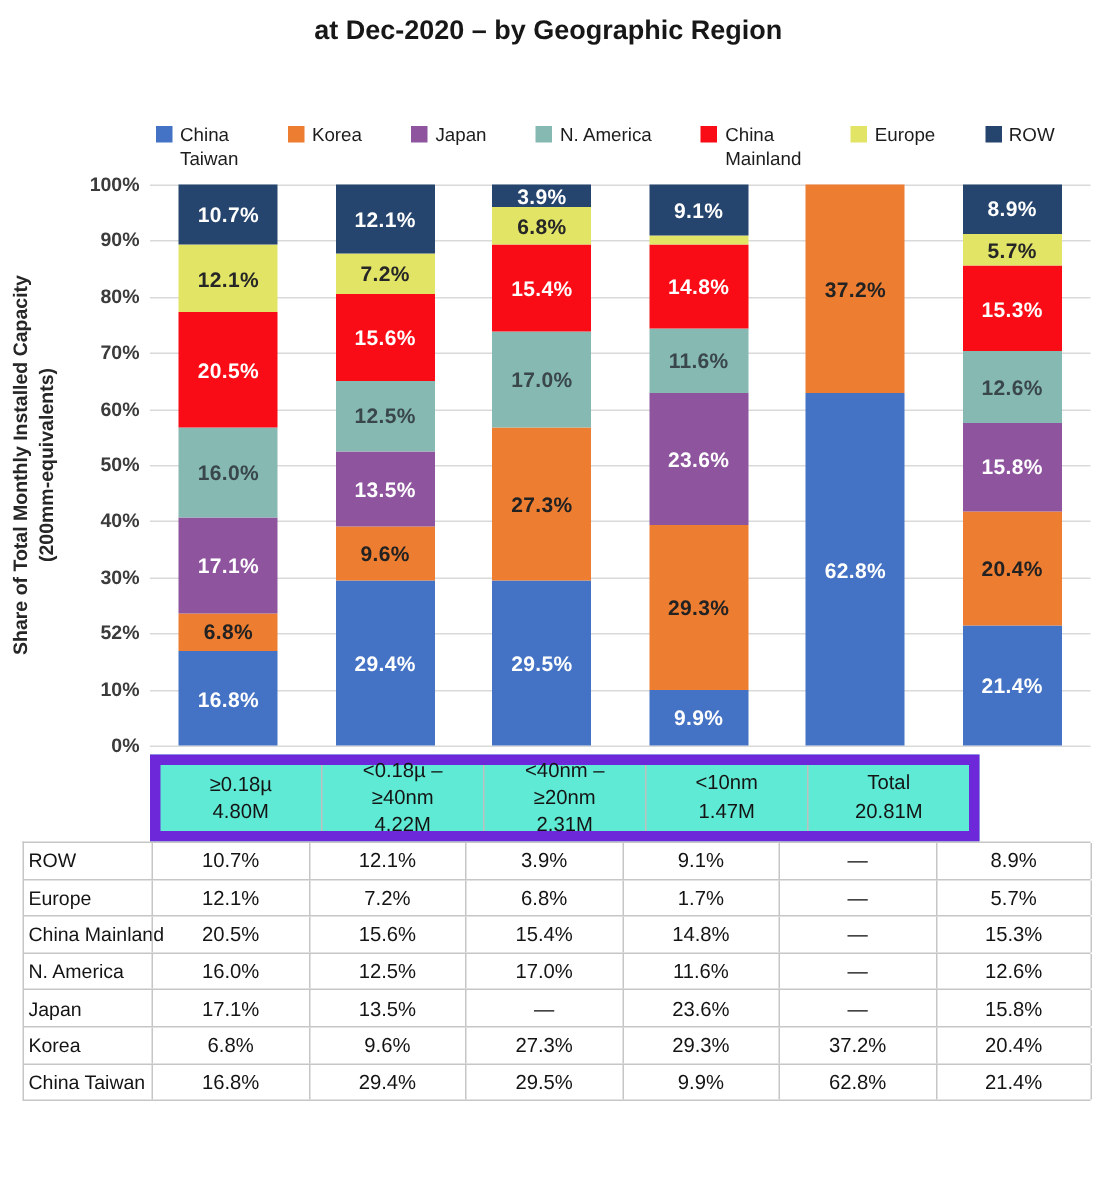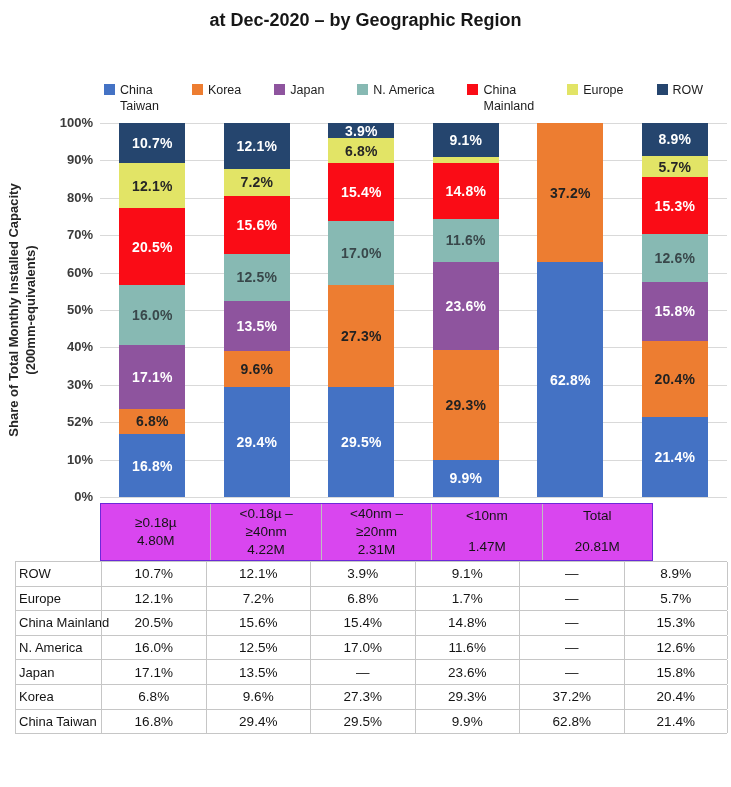--- a/index.html
+++ b/index.html
@@ -23,21 +23,21 @@
 
   .ytick { position:absolute; left:38px; width:55px; text-align:right;
            font-size:13px; font-weight:bold; color:#3b3b3b; line-height:16px; }
 
   .plot { position:absolute; left:100px; top:123px; width:627px; height:374px; }
   .gridline { position:absolute; left:0; width:100%; height:1px; background:#d9d9d9; }
   .bar-seg { position:absolute; display:flex; align-items:center; justify-content:center;
              font-size:14px; font-weight:600; letter-spacing:0.2px; overflow:visible; }
 
   .cat-header { position:absolute; left:100px; top:503px; width:553px; height:58px;
-                display:flex; border:1px solid #6d28d9; background:#d946ef; }
+                display:flex; border:7px solid #6d28d9; background:#5eead4; }
   .cat-cell { flex:1 1 0; border-left:1px solid #bfbfbf; display:flex; flex-direction:column;
               justify-content:center; align-items:center; text-align:center;
               font-size:13.5px; line-height:18px; color:#141414; padding:1px 0 2px; }
   .cat-cell:first-child { border-left:none; }
   .cat-cell.spread { justify-content:space-between; padding:3px 0 4px; }
 
   .tbl { position:absolute; left:15px; top:561px; width:712px;
          border-top:1px solid #c6c6c6; border-left:1px solid #c6c6c6; }
   .tbl-row { display:flex; height:24.6px; border-bottom:1px solid #c6c6c6; }
   .tbl-label { width:85px; flex:none; display:flex; align-items:center; padding-left:3px;

